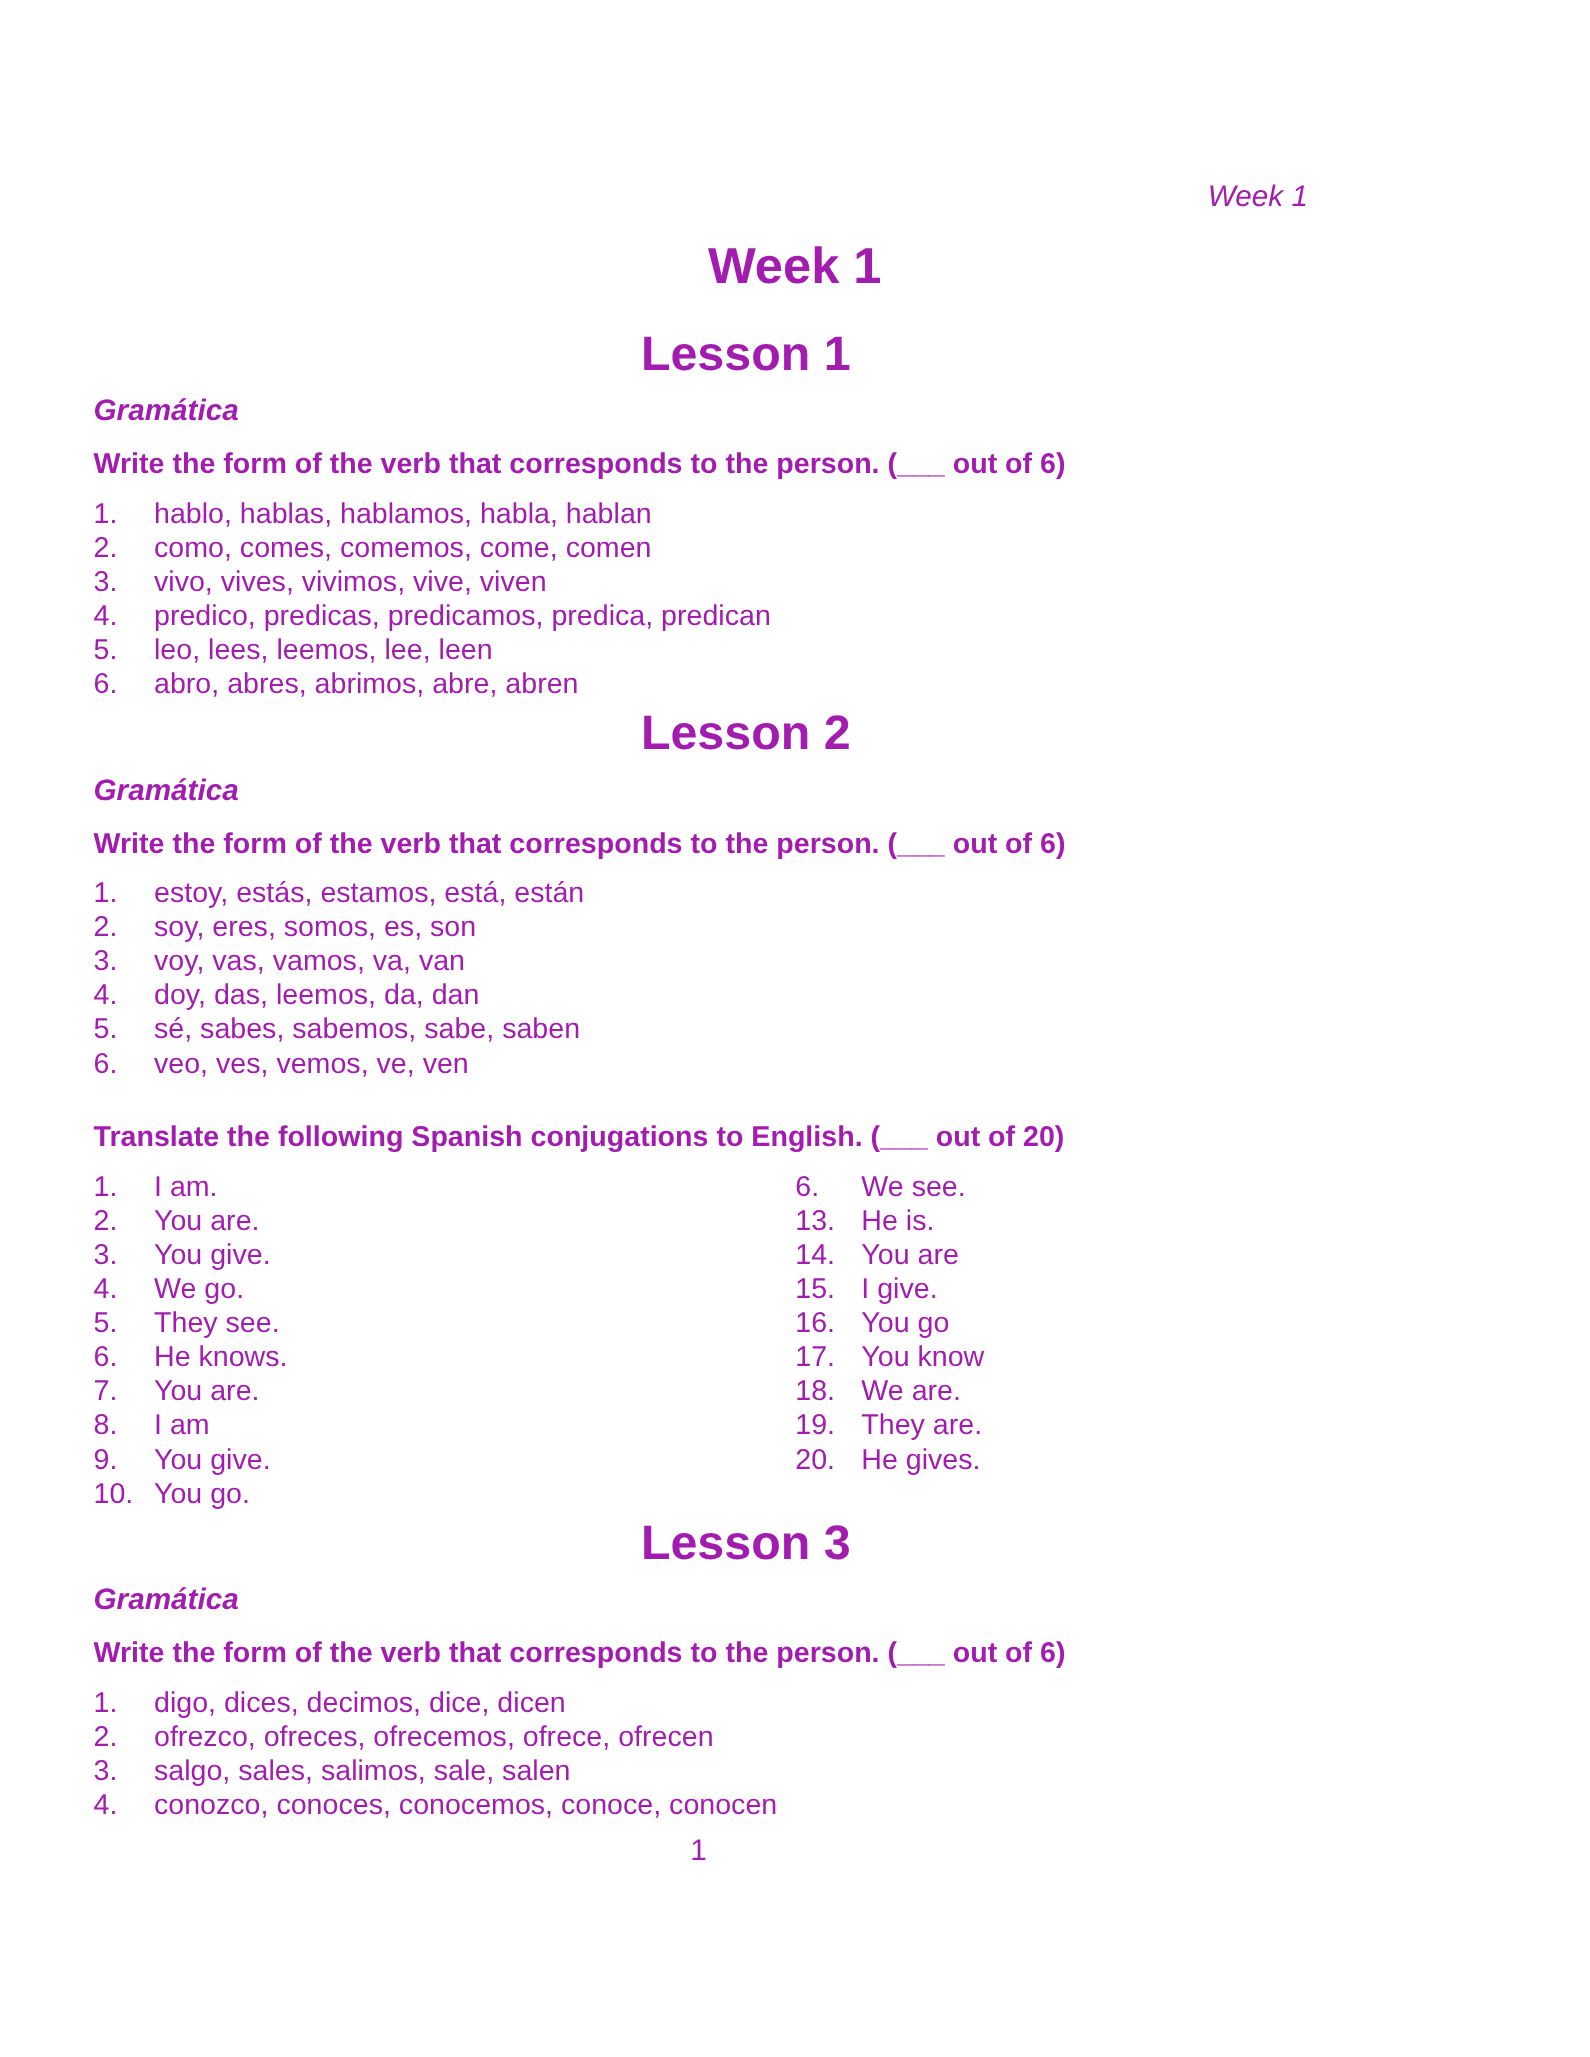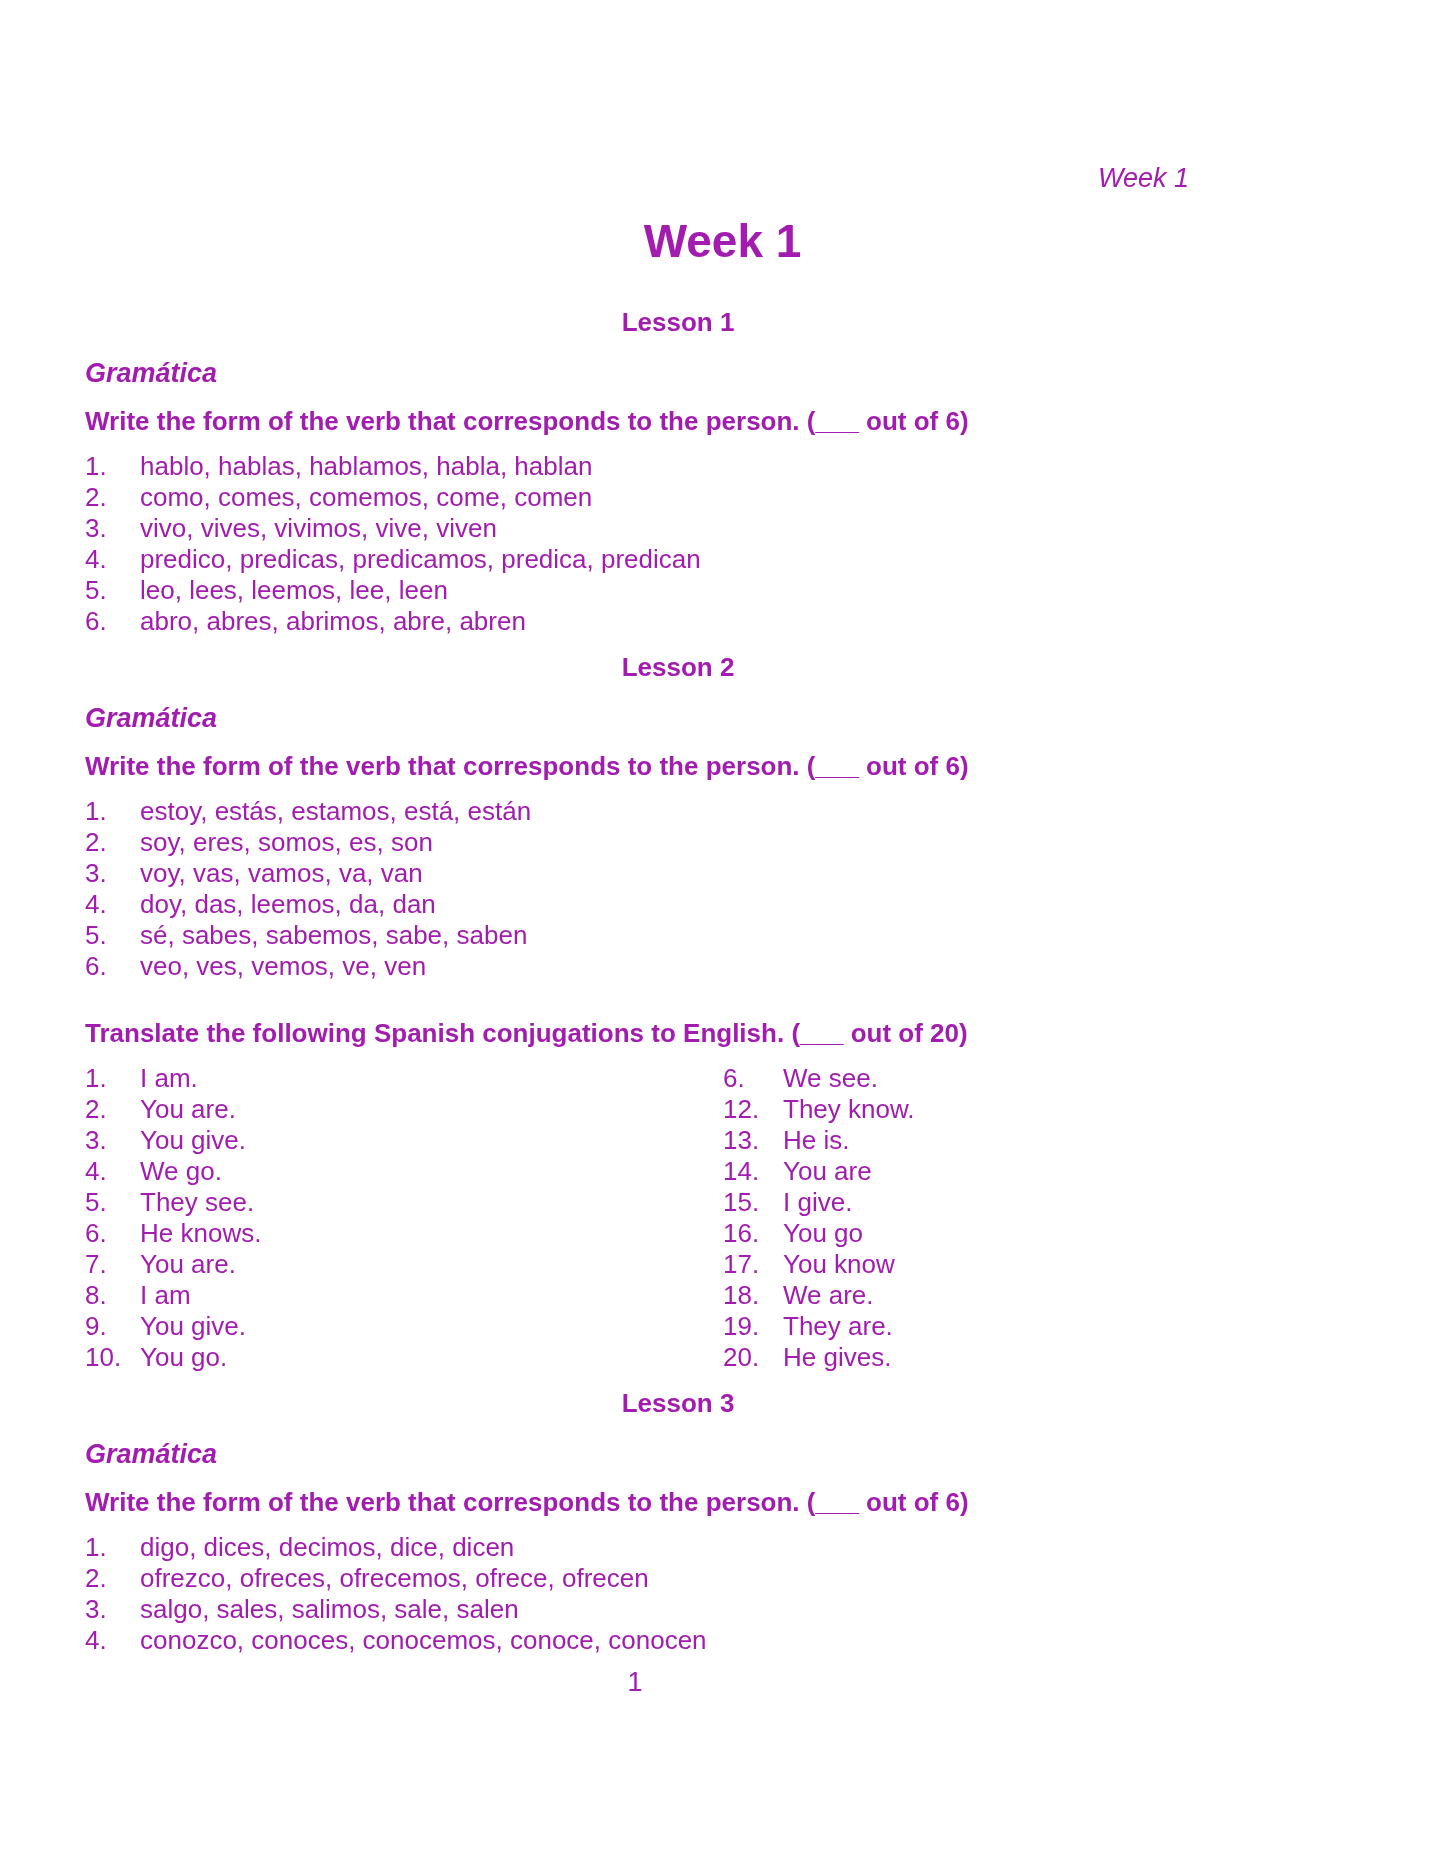--- a/index.html
+++ b/index.html
@@ -32,21 +32,21 @@
     font-weight: bold;
   }
   .content {
     margin: 0 174px 0 85px; 
   }
   .lesson { margin: 8px 0 0 0; }
   .lesson:first-child { margin-top: 33px; }
   .lesson-heading {
     margin: 0;
     text-align: center;
-    font-size: 26px;
+    font-size: 44px;
     line-height: 44px;
     font-weight: bold;
   }
   .gramatica {
     margin: 11px 0 0 0;
     font-size: 27px;
     line-height: 36px;
     font-weight: bold;
     font-style: italic;
   }
@@ -214,24 +214,20 @@
     <span class="num">10.</span>
     <span class="item-text">You go.</span>
   </li>
 </ol>
       <ol class="num-list col-right">
   <li class="num-item">
     <span class="num">6.</span>
     <span class="item-text">We see.</span>
   </li>
 
-  <li class="num-item">
-    <span class="num">12.</span>
-    <span class="item-text">They know.</span>
-  </li>
 
   <li class="num-item">
     <span class="num">13.</span>
     <span class="item-text">He is.</span>
   </li>
 
   <li class="num-item">
     <span class="num">14.</span>
     <span class="item-text">You are</span>
   </li>

